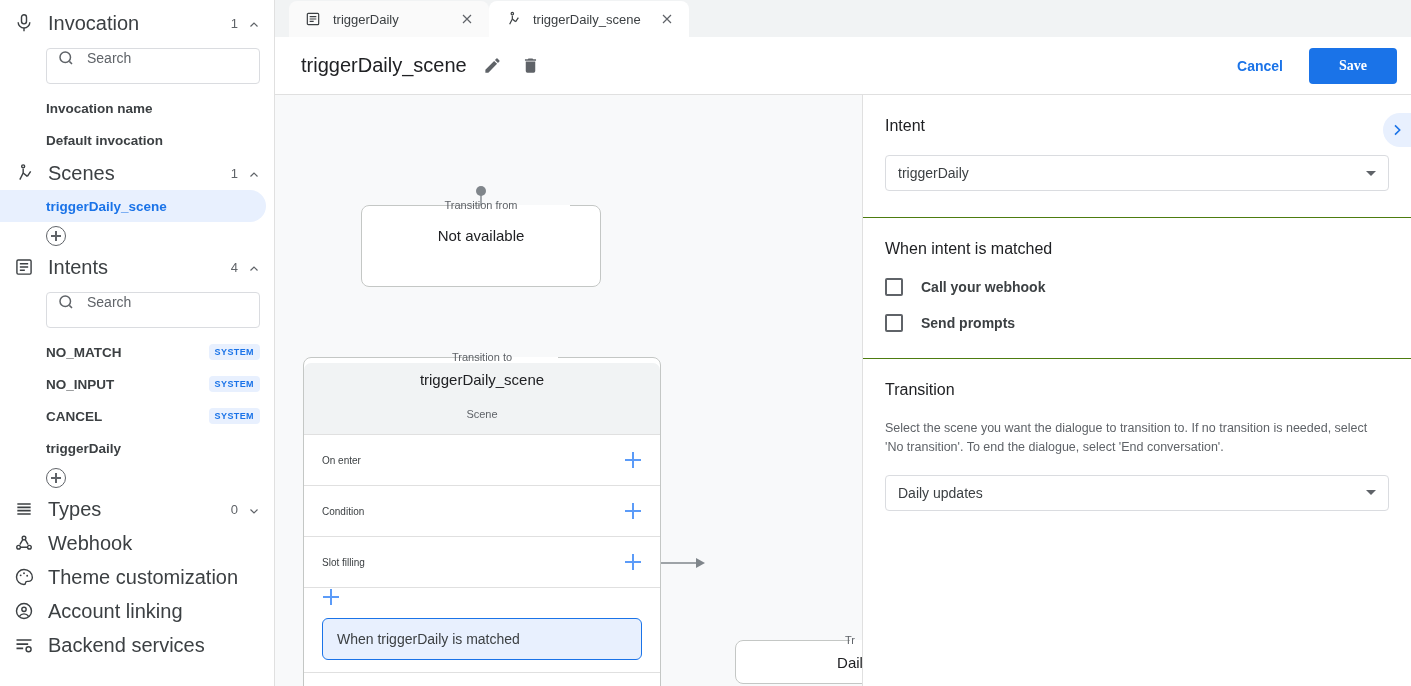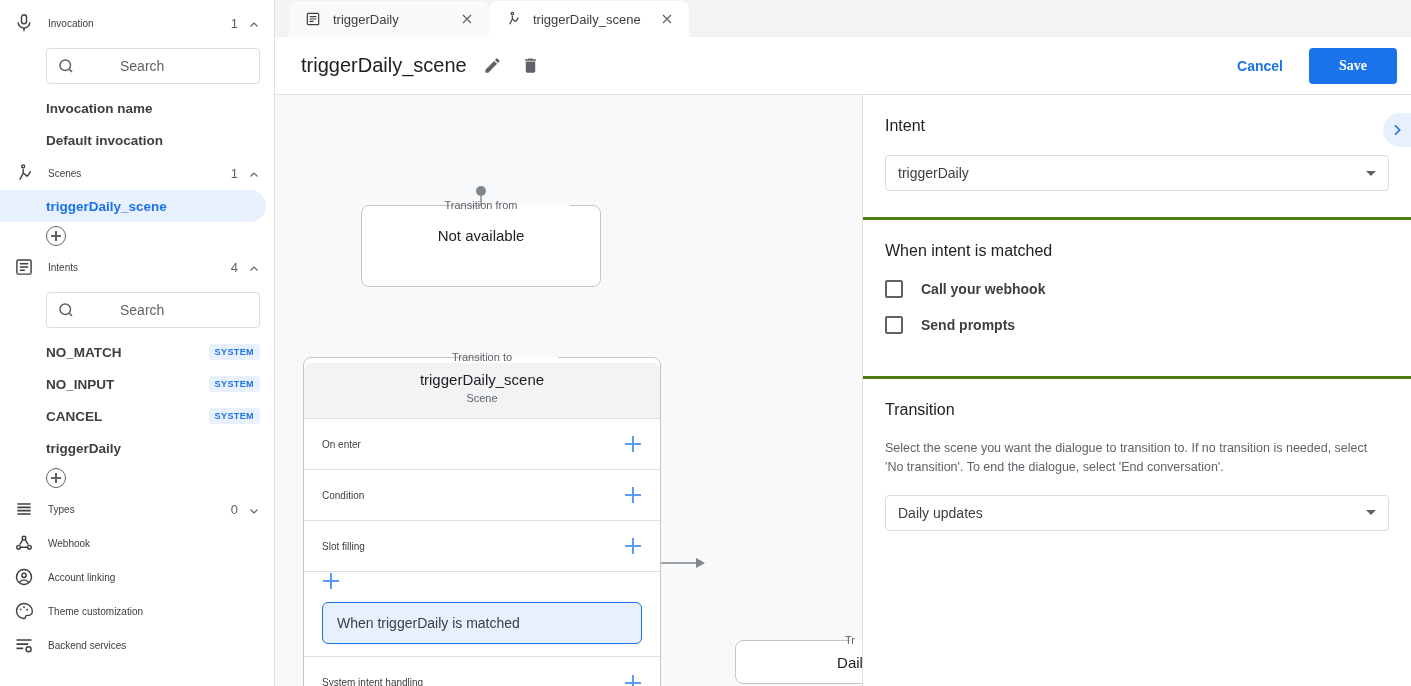--- a/index.html
+++ b/index.html
@@ -21,30 +21,29 @@
   .nav-group-head {
     display: flex; align-items: center; height: 34px;
     padding: 0 14px 0 12px; cursor: pointer;
   }
   .nav-ico {
     width: 24px; height: 24px; flex: 0 0 24px;
     display: flex; align-items: center; justify-content: center;
     color: #3c4043; margin-right: 12px;
   }
   .nav-ico svg { display: block; }
-  .nav-label { font-size: 10px; color: #3c4043; flex: 1; }
+  .nav-label { font-size: 20px; color: #3c4043; flex: 1; }
   .nav-count { font-size: 13px; color: #5f6368; margin-right: 10px; }
   .caret { width: 12px; height: 12px; flex: 0 0 12px; color: #5f6368; }
 
   .search-wrap { padding: 8px 14px 8px 46px; }
   .search-box {
     height: 36px; border: 1px solid #dadce0; border-radius: 4px;
-    display: flex; align-items: center; padding: 0 10px;
+    display: flex; align-items: flex-start; padding: 0 10px;
     background: #fff;
-    gap: 33px;
   }
   .search-box svg { color: #5f6368; flex: 0 0 18px; }
   .search-box input {
     border: 0; outline: 0; font-size: 14px; margin-left: 10px;
     width: 100%; color: #3c4043; background: transparent;
     font-family: "Liberation Sans", sans-serif;
   }
   .search-box input::placeholder { color: #5f6368; }
 
   .sub-item {
@@ -137,21 +136,21 @@
   }
   .card-scene {
     left: 28px; top: 256px; width: 358px; border-radius: 8px; overflow: visible;
   }
   .scene-head {
     background: #f1f3f4; border-radius: 7px 7px 0 0;
     padding: 8px 0 14px; text-align: center;
     border-bottom: 1px solid #e0e0e0;
   }
   .scene-head .sh-title { font-size: 15px; color: #202124; }
-  .scene-head .sh-sub { font-size: 11px; color: #5f6368; margin-top: 4px; }
+  .scene-head .sh-sub { font-size: 11px; color: #5f6368; margin-top: 20px; }
   .scene-row {
     border-bottom: 1px solid #e0e0e0; padding: 0 18px;
     display: flex; align-items: center; min-height: 51px;
     flex-wrap: wrap; background: #fff;
   }
   .scene-row:last-child { border-bottom: 0; border-radius: 0 0 7px 7px; }
   .scene-row .sr-label { font-size: 10px; color: #3c4043; flex: 1; }
   .plus {
     width: 18px; height: 18px; color: #5b9bf8; cursor: pointer;
     display: flex; align-items: center; justify-content: center; position: relative;
@@ -170,37 +169,37 @@
   .card-to > legend { margin-left: 0; transform: none; padding-left: 120px; }
   .card-to .ct-text { font-size: 15px; color: #202124; text-align: center; padding-top: 8px; }
 
   .edge { position: absolute; pointer-events: none; }
 
   
   .panel {
     flex: 1; background: #fff; min-width: 0;
     border-left: 1px solid #e0e0e0; position: relative; overflow: hidden;
   }
-  .panel-sec { padding: 22px 22px 26px; border-bottom: 3px solid #4d7c0f; }
+  .panel-sec { padding: 22px 22px 26px; border-bottom: 1px solid #4d7c0f; }
   .panel-sec.no-border { border-bottom: 0; }
   .sec-title { font-size: 16px; color: #202124; margin-bottom: 20px; }
   .sec-title.tight { }
   .sec-desc { font-size: 12.5px; color: #5f6368; line-height: 1.5; margin-bottom: 18px; }
   .select {
     height: 36px; border: 1px solid #dadce0; border-radius: 4px;
     display: flex; align-items: center; padding: 0 12px;
     font-size: 14px; color: #3c4043; cursor: pointer; background: #fff;
   }
   .select .sv { flex: 1; }
   .select .arrow {
     width: 0; height: 0; border-left: 5px solid transparent;
     border-right: 5px solid transparent; border-top: 5px solid #5f6368;
   }
   .cbrow { display: flex; align-items: center; margin-bottom: 18px; cursor: pointer; }
-  .cbrow:last-child { margin-bottom: 16px; }
+  .cbrow:last-child { margin-bottom: 0; }
   .cbox {
     width: 18px; height: 18px; border: 2px solid #5f6368;
     border-radius: 2px; flex: 0 0 18px; margin-right: 18px; background: #fff;
   }
   .cblabel { font-size: 14px; font-weight: bold; color: #3c4043; }
 
   .panel-toggle {
     position: absolute; right: 0; top: 18px;
     width: 28px; height: 34px; background: #e8f0fe;
     border-radius: 18px 0 0 18px; display: flex;
@@ -343,38 +342,38 @@
             <circle cx="18.5" cy="17" r="2.2"></circle>
           <path d="M10.5 8L7 14M13.5 8l3.5 6M8 17h8"></path>
         </svg>
       </span>
       <span class="nav-label">Webhook</span>
     </div>
 
     <div class="nav-group-head">
       <span class="nav-ico">
         <svg width="20" height="20" viewBox="0 0 24 24" fill="none" stroke="currentColor" stroke-width="1.7">
-          <circle cx="12" cy="12" r="9"></circle>
-            <circle cx="12" cy="10" r="2.6"></circle>
-            <path d="M6.5 18.5a6.5 6.5 0 0 1 11 0"></path>
-        </svg>
-      </span>
-      <span class="nav-label">Account linking</span>
-    </div>
-
-    <div class="nav-group-head">
-      <span class="nav-ico">
-        <svg width="20" height="20" viewBox="0 0 24 24" fill="none" stroke="currentColor" stroke-width="1.7">
           <path d="M12 3a9 9 0 1 0 0 18c1.2 0 1.8-.9 1.8-1.8 0-1.5 1-2 2.2-2h1.4A4.6 4.6 0 0 0 22 12.6C22 7.3 17.5 3 12 3z"></path>
           <circle cx="8" cy="10" r="1.1" fill="currentColor" stroke="none"></circle>
           <circle cx="12" cy="7.5" r="1.1" fill="currentColor" stroke="none"></circle>
           <circle cx="15.8" cy="10.5" r="1.1" fill="currentColor" stroke="none"></circle>
         </svg>
       </span>
       <span class="nav-label">Theme customization</span>
+    </div>
+
+    <div class="nav-group-head">
+      <span class="nav-ico">
+        <svg width="20" height="20" viewBox="0 0 24 24" fill="none" stroke="currentColor" stroke-width="1.7">
+          <circle cx="12" cy="12" r="9"></circle>
+            <circle cx="12" cy="10" r="2.6"></circle>
+            <path d="M6.5 18.5a6.5 6.5 0 0 1 11 0"></path>
+        </svg>
+      </span>
+      <span class="nav-label">Account linking</span>
     </div>
 
     <div class="nav-group-head">
       <span class="nav-ico">
         <svg width="20" height="20" viewBox="0 0 24 24" fill="none" stroke="currentColor" stroke-width="2">
           <path d="M3 6h18M3 11h14M3 16h8"></path>
             <circle cx="17.5" cy="17" r="3" stroke-width="1.7"></circle>
         </svg>
       </span>
       <span class="nav-label">Backend services</span>

